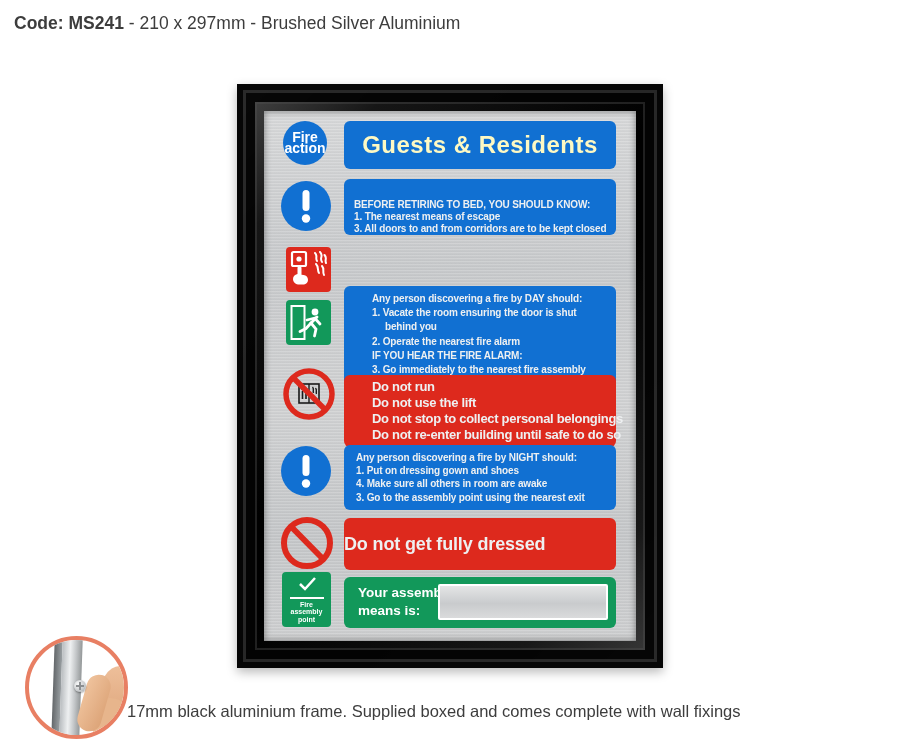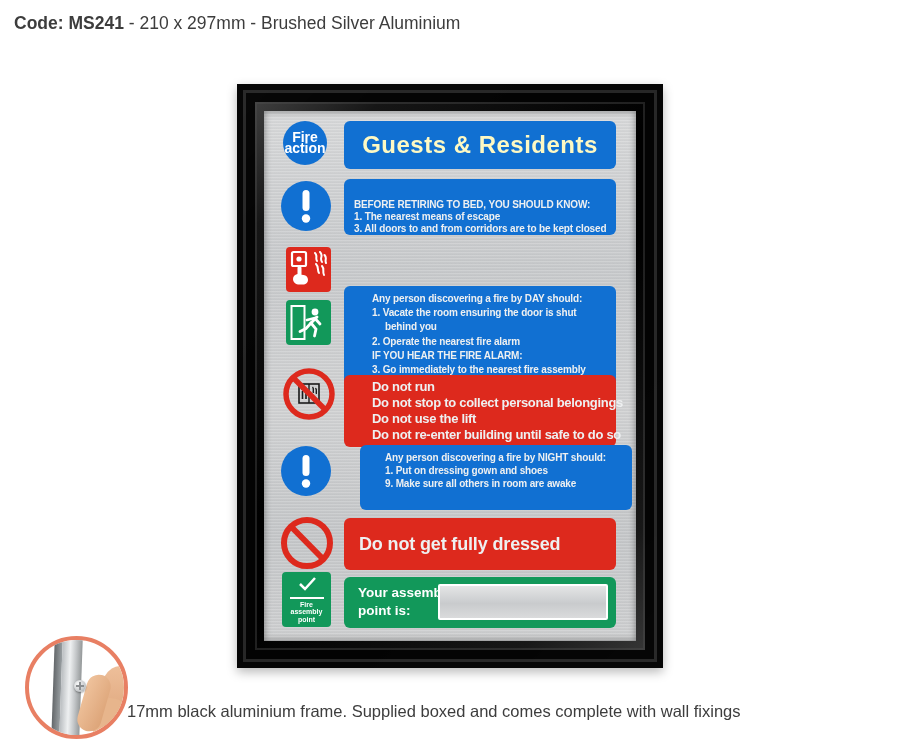--- a/index.html
+++ b/index.html
@@ -39,24 +39,24 @@
 
   .before-panel{top:68px;height:56px;padding:20px 10px;}
   .before-panel .pline{font-size:10px;line-height:12px;}
 
   .day-panel{top:132px;height:112px;padding:6px 28px;margin-top:43px;}
   .day-panel .pline{font-size:10px;line-height:14.2px;}
 
   .donot-panel{top:264px;height:72px;padding:4px 28px;}
   .donot-panel .pline{font-size:13px;line-height:16px;letter-spacing:-0.3px;}
 
-  .night-panel{top:334px;height:65px;padding:6px 25px;margin-left:16px;}
+  .night-panel{top:334px;height:65px;padding:6px 12px;}
   .night-panel .pline{font-size:10px;line-height:13.2px;}
 
-  .dressed-panel{top:407px;height:52px;display:flex;align-items:center;padding-left:15px;}
+  .dressed-panel{top:407px;height:52px;display:flex;align-items:center;}
   .dressed-panel .pline{font-size:18px;}
 
   .assembly-panel{top:466px;height:51px;}
   .assembly-label{position:absolute;left:14px;top:7px;font-weight:700;font-size:13.5px;line-height:17.5px;color:#fff;white-space:nowrap;}
   .assembly-box{position:absolute;right:8px;top:7px;width:170px;height:36px;box-sizing:border-box;
                 border:2px solid #ffffff;border-radius:2px;
                 background:linear-gradient(180deg,#e4e5e6,#c9cbcd 55%,#dadbdc);}
 
   
   .icon{position:absolute;}
@@ -172,36 +172,37 @@
           <g stroke="#1a1a1a" stroke-width="1.4" fill="none">
             <path d="M30.5 20 c2 2 0 4 1 6"></path>
             <path d="M33.5 21 c2 2 0 4 1 6"></path>
           </g>
           <circle cx="27" cy="27" r="23" fill="none" stroke="#dd291d" stroke-width="5.5"></circle>
           <line x1="11" y1="10.5" x2="43.5" y2="43" stroke="#dd291d" stroke-width="5.5"></line>
         </svg>
       </div>
       <div class="panel red donot-panel">
         <div class="pline">Do not run</div>
+        <div class="pline">Do not use the lift</div>
         <div class="pline">Do not stop to collect personal belongings</div>
-        <div class="pline">Do not use the lift</div>
         <div class="pline">Do not re-enter building until safe to do so</div>
       </div>
 
       <div class="icon excl2">
         <svg width="50" height="50" viewBox="0 0 50 50">
             <circle cx="25" cy="25" r="25" fill="#1170d2"></circle>
             <rect x="21.5" y="9" width="7" height="21" rx="3.5" fill="#fff"></rect>
             <circle cx="25" cy="37.5" r="4.2" fill="#fff"></circle>
           </svg>
       </div>
       <div class="panel blue night-panel">
         <div class="pline">Any person discovering a fire by NIGHT should:</div>
         <div class="pline">1. Put on dressing gown and shoes</div>
-        <div class="pline">9. Make sure all others in room are awake</div>
+        <div class="pline">4. Make sure all others in room are awake</div>
+        <div class="pline">3. Go to the assembly point using the nearest exit</div>
       </div>
 
       <div class="icon prohib">
         <svg width="54" height="54" viewBox="0 0 54 54">
           <circle cx="27" cy="27" r="23" fill="none" stroke="#dd291d" stroke-width="6"></circle>
           <line x1="11.5" y1="11" x2="43" y2="43" stroke="#dd291d" stroke-width="6"></line>
         </svg>
       </div>
       <div class="panel red dressed-panel">
         <div class="pline">Do not get fully dressed</div>
@@ -210,21 +211,21 @@
       <div class="icon fap">
         <svg width="22" height="15" viewBox="0 0 22 15">
             <path d="M4 8 L9 13 L19 2" stroke="#fff" stroke-width="2.5" fill="none"></path>
           </svg>
         <div class="fap-line"></div>
         <div class="fap-caption">Fire assembly point</div>
       </div>
       <div class="panel green assembly-panel">
         <div class="assembly-label">
           <div>Your assembly</div>
-          <div>point is:</div>
+          <div>means is:</div>
         </div>
         <div class="assembly-box"></div>
       </div>
 
     </div>
   </div>
 
   <div class="inset">
     <div class="alu-edge"></div>
     <div class="alu-strip"></div>

